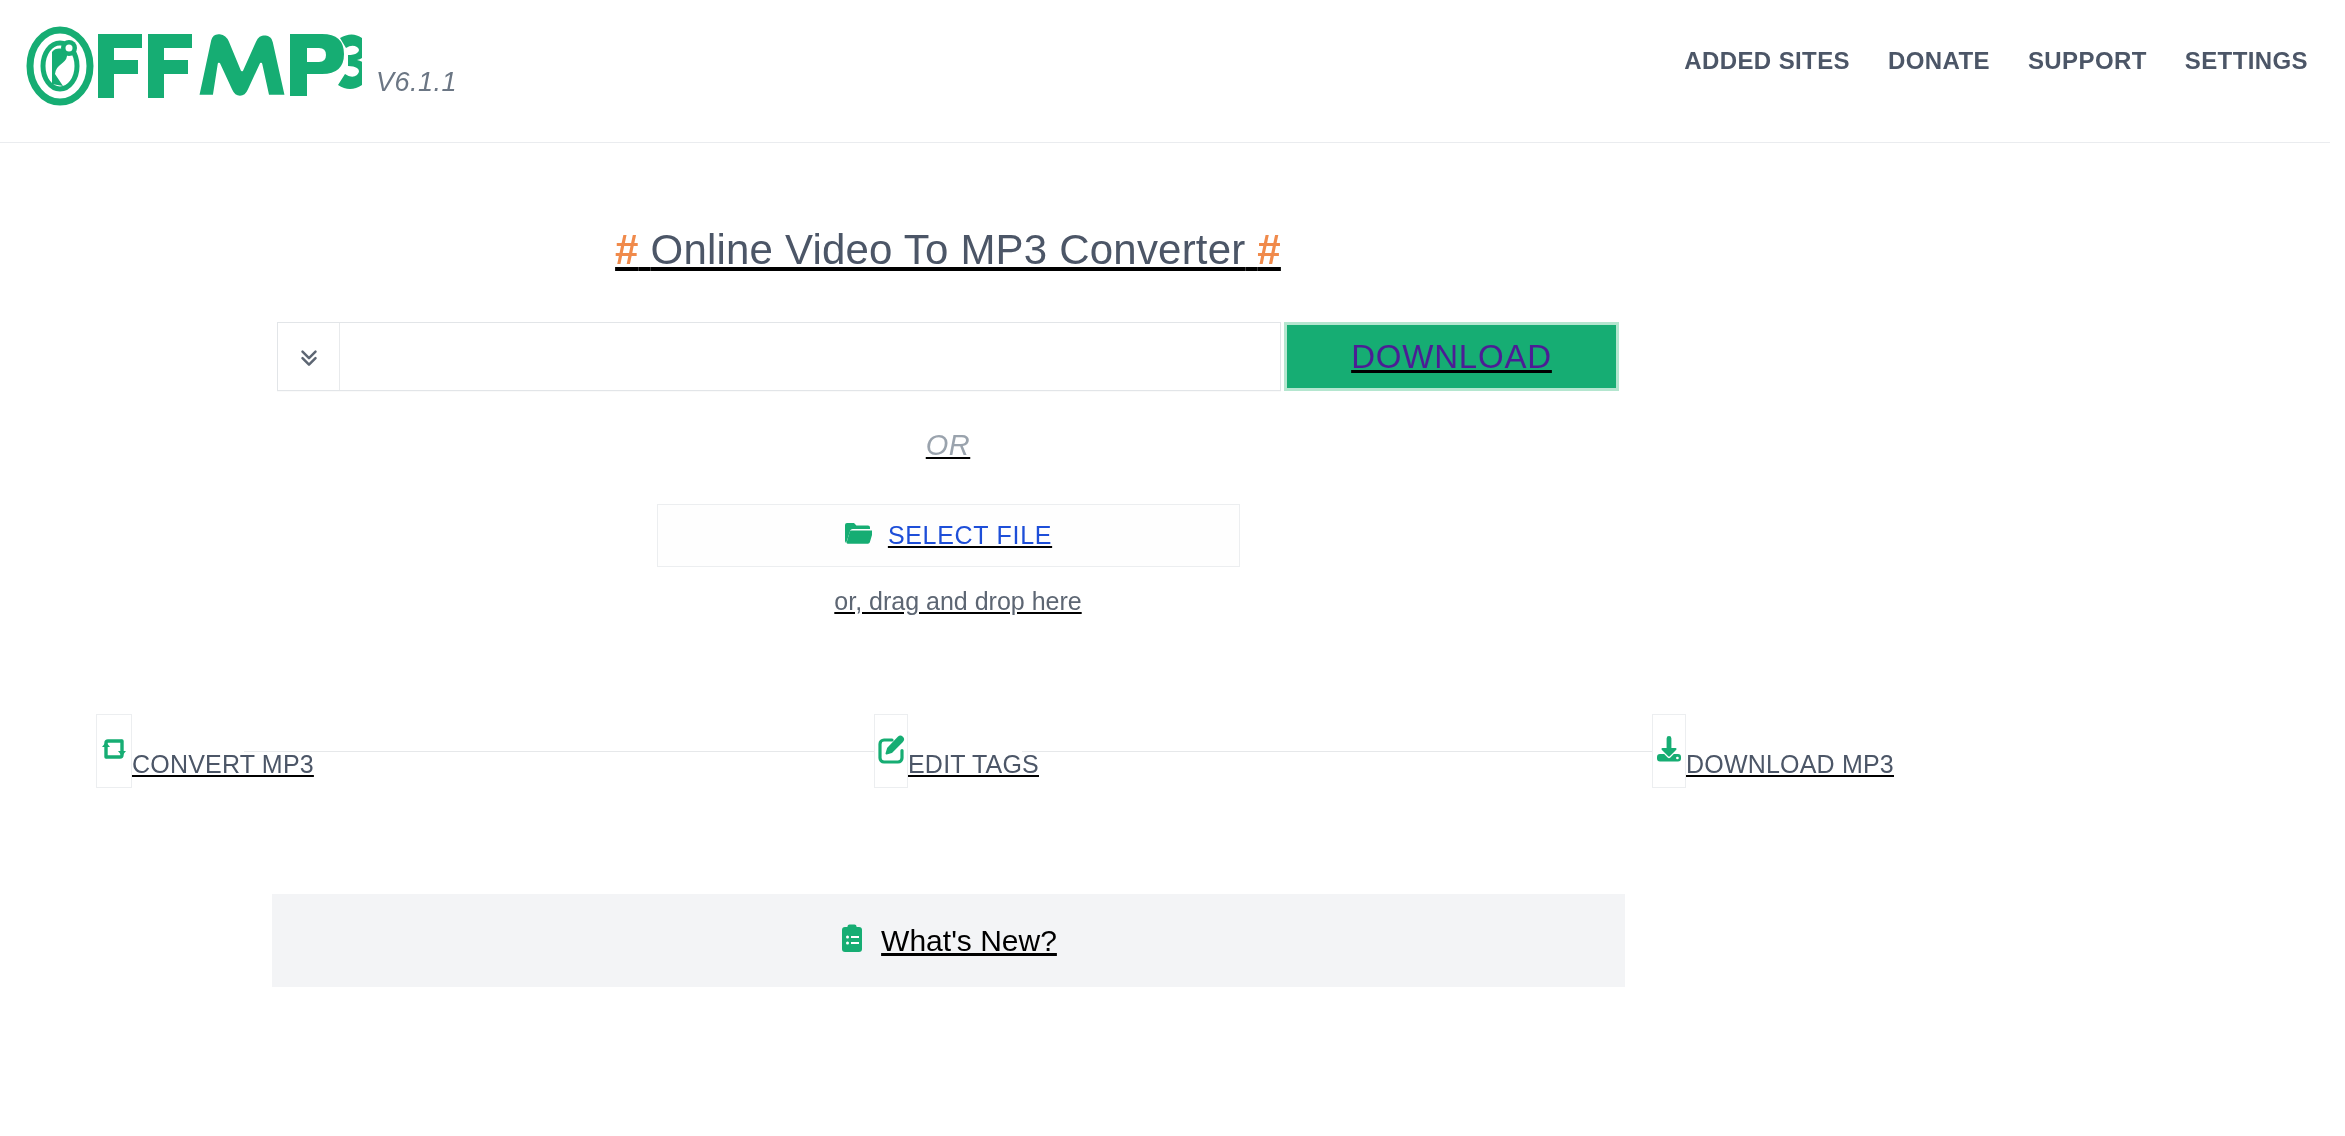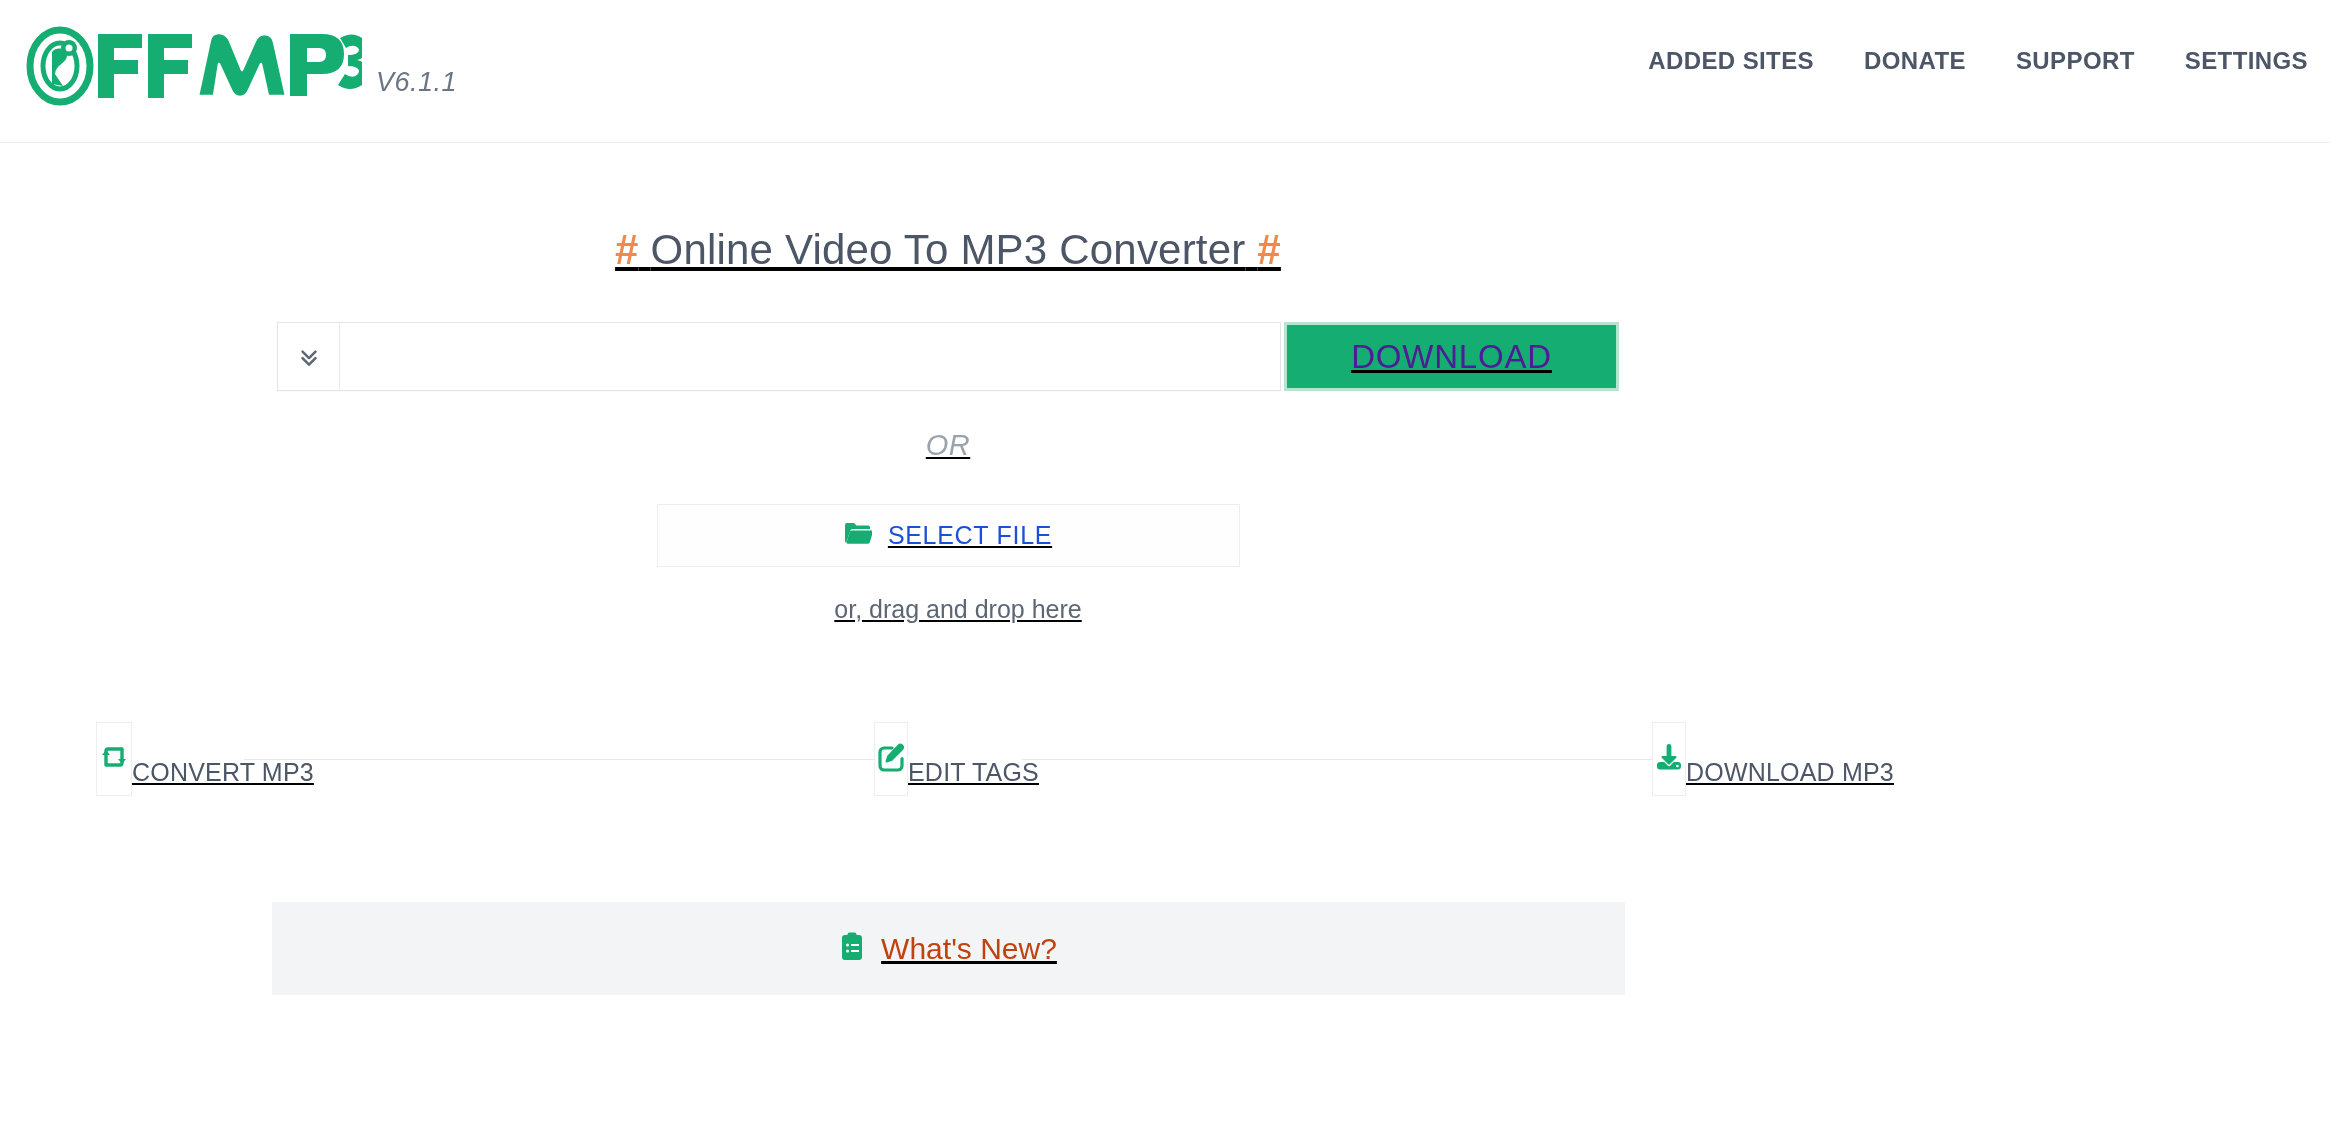--- a/index.html
+++ b/index.html
@@ -34,21 +34,21 @@
     font-weight: 500;
     padding-bottom: 12px;
     letter-spacing: .5px;
   }
   .nav {
     position: absolute;
     right: 22px; top: 0;
     height: 122px;
     display: flex;
     align-items: center;
-    gap: 50px;
+    gap: 38px;
   }
   .nav-item {
     font-size: 24px;
     font-weight: bold;
     color: #4c5667;
     letter-spacing: .4px;
     text-decoration: none;
     cursor: pointer;
     white-space: nowrap;
   }
@@ -155,21 +155,21 @@
     justify-content: center;
     gap: 16px;
     cursor: pointer;
     color: #1d4ed8;
     font-size: 25px;
     letter-spacing: .7px;
     font-family: "Liberation Sans", sans-serif;
   }
   .drag-text {
     text-align: center;
-    margin-top: 28px;
+    margin-top: 20px;
     font-size: 25px;
     color: #5d6673;
     padding-left: 20px;
   }
 
   
   .steps {
     display: flex;
     justify-content: center;
     align-items: flex-start;
@@ -221,21 +221,21 @@
     height: 93px;
     background: #f3f4f6;
     display: flex;
     align-items: center;
     justify-content: center;
     gap: 16px;
     cursor: pointer;
   }
   .whatsnew-label {
     font-size: 30px;
-    color: #c2410c;
+    color: #000000;
   }
 </style>
 </head>
 <body>
 
 <div class="header">
 
   <div class="brand">
     <span class="logo-wrap">
       <svg width="340" height="80" viewBox="0 0 340 80" aria-hidden="true">

